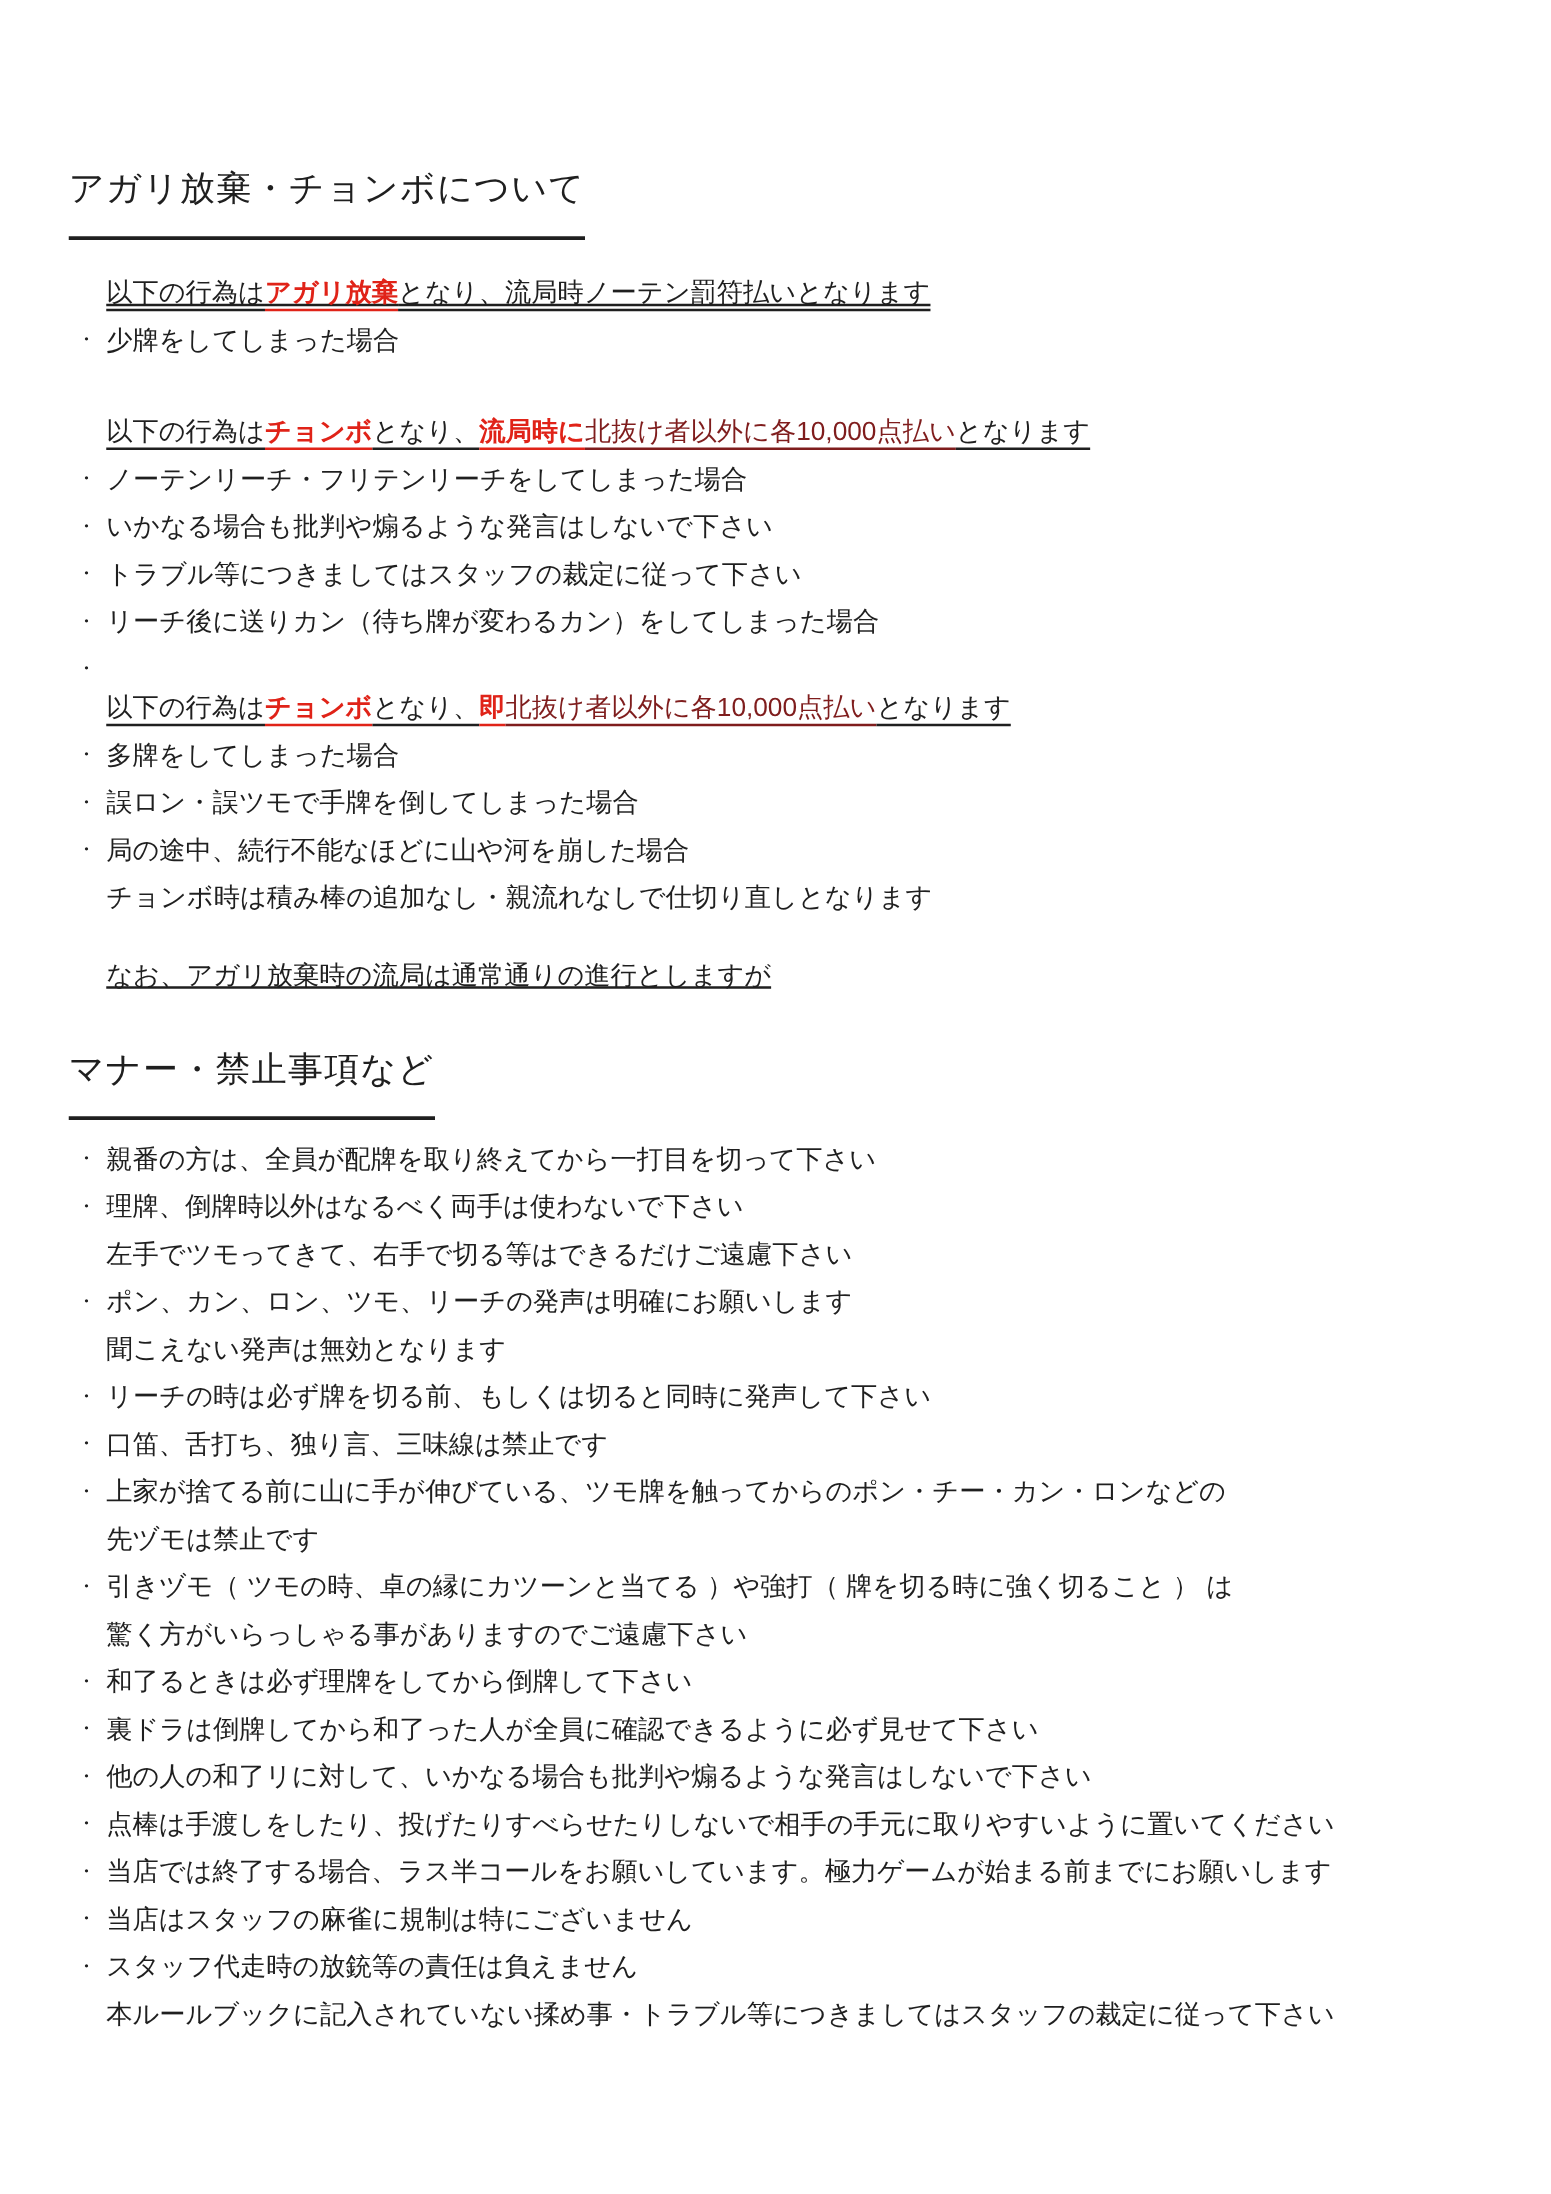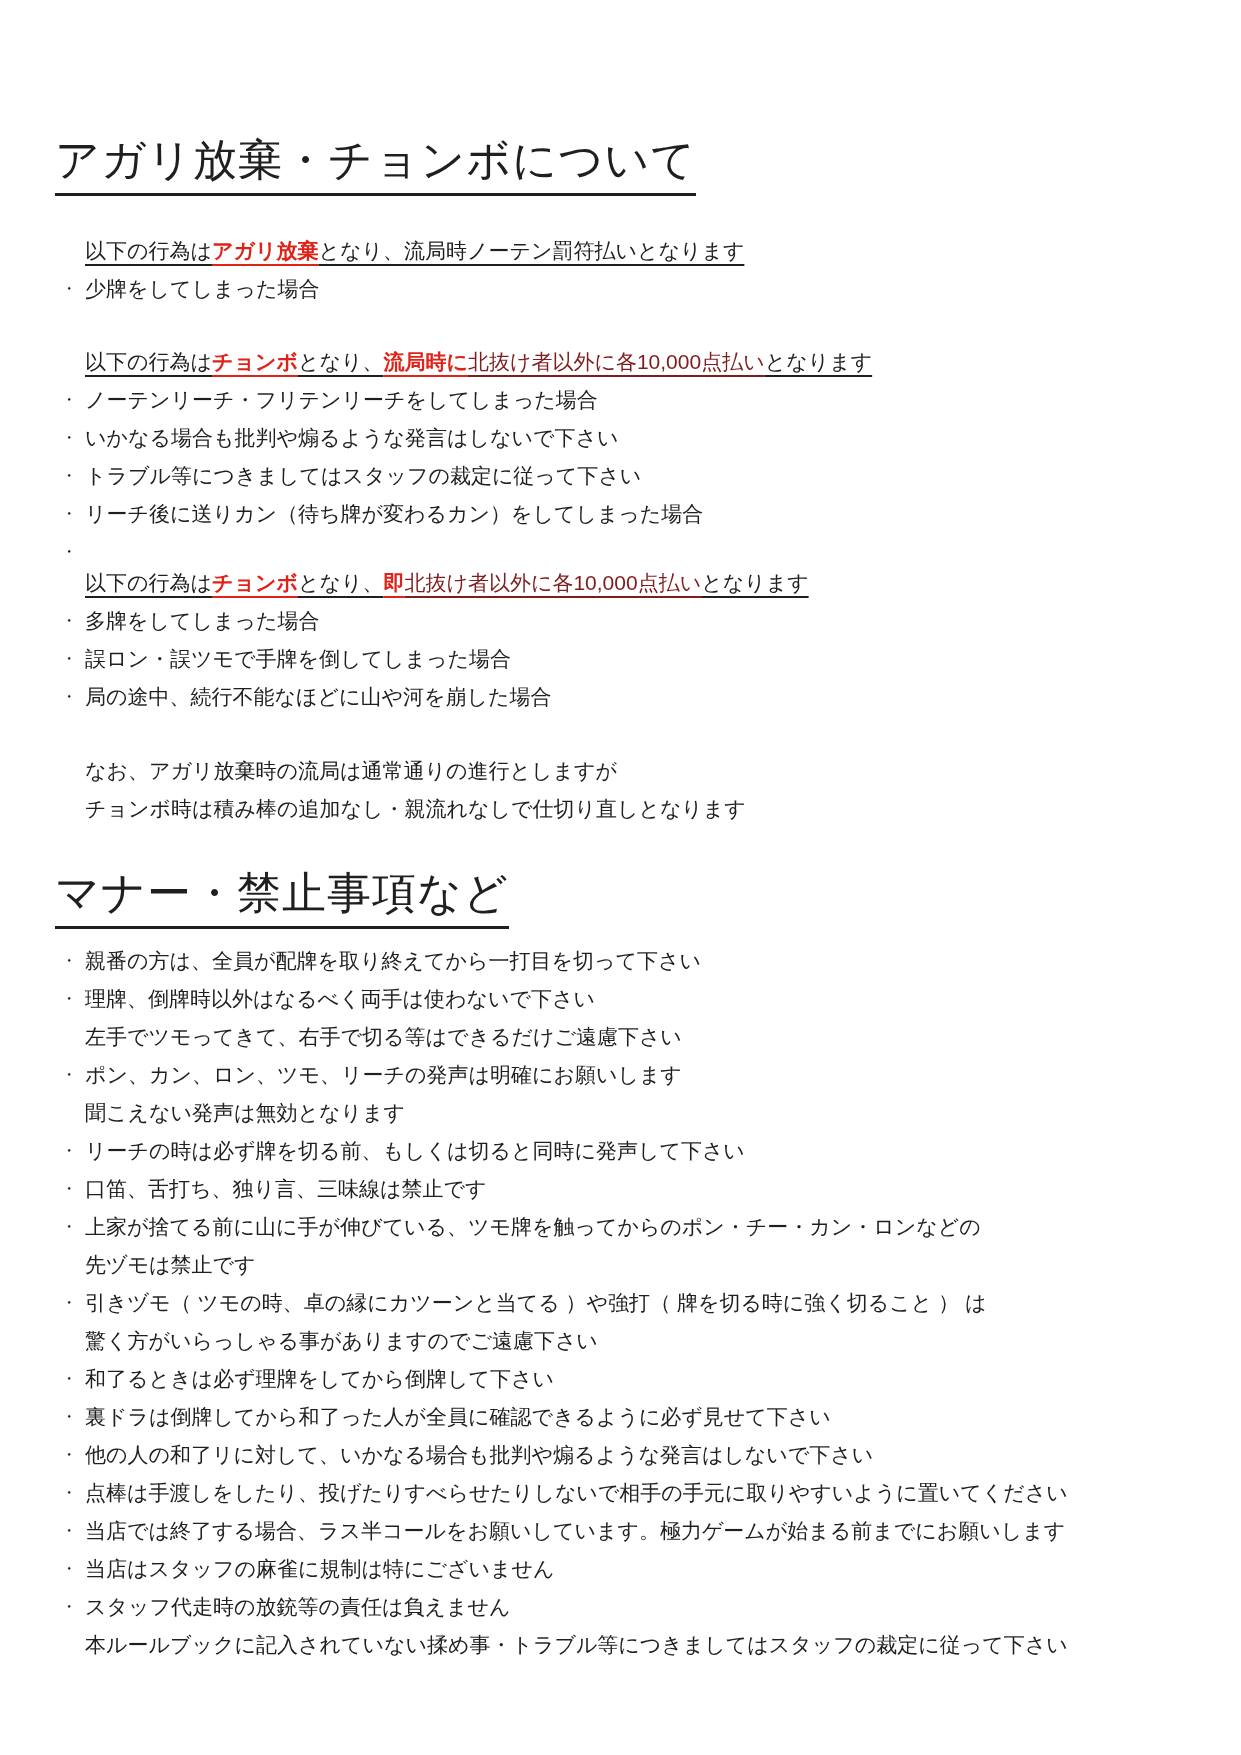--- a/index.html
+++ b/index.html
@@ -6,22 +6,22 @@
   .page{
     width:1241px;height:1755px;background:#ffffff;overflow:hidden;
     font-family:"Liberation Sans","DejaVu Sans",sans-serif;
     color:#1f1f1f;box-sizing:border-box;
   }
   .doc{padding:0 40px 0 55px;box-sizing:border-box;}
 
   
   .h1-wrap{margin:0;}
   .h1-text{
-    display:inline-block;font-size:44px;font-weight:400;line-height:1.2;
-    border-bottom:3px solid #1f1f1f;padding-bottom:6px;letter-spacing:1px;
+    display:inline-block;font-size:28px;font-weight:400;line-height:1.2;
+    border-bottom:3px solid #1f1f1f;padding-bottom:21px;letter-spacing:1px;
   }
   .t1{padding-top:134px;}
   .t2{margin-top:39px;margin-bottom:13px;}
 
   
   .line{
     font-size:21px;line-height:38px;position:relative;
     padding-left:30px;white-space:nowrap;
   }
   .bullet-mark{
@@ -30,21 +30,21 @@
 
   
   .gh .u{
     text-decoration:underline;text-underline-offset:6px;text-decoration-thickness:2px;
   }
   .red{color:#7f1d1d;}
   .rb{color:#e02318;font-weight:700;}
 
   .gap-a{margin-top:35px;}
   .gap-b{margin-top:31px;}
-  .gap-c{margin-top:36px;}
+  .gap-c{margin-top:24px;text-decoration:underline;}
   .gap-d{}
 </style>
 </head>
 <body>
 
 <div class="page">
   <div class="doc">
 
     <div class="h1-wrap t1">
       <span class="h1-text">アガリ放棄・チョンボについて</span>
@@ -90,25 +90,25 @@
     </div>
     <div class="line">
       <span class="bullet-mark">・</span>
       <span>誤ロン・誤ツモで手牌を倒してしまった場合</span>
     </div>
     <div class="line">
       <span class="bullet-mark">・</span>
       <span>局の途中、続行不能なほどに山や河を崩した場合</span>
     </div>
 
+    <div class="line">
+      <span>チョンボ時は積み棒の追加なし・親流れなしで仕切り直しとなります</span>
+    </div>
     <div class="line gap-c">
       <span>なお、アガリ放棄時の流局は通常通りの進行としますが</span>
-    </div>
-    <div class="line">
-      <span>チョンボ時は積み棒の追加なし・親流れなしで仕切り直しとなります</span>
     </div>
 
     <div class="h1-wrap t2">
       <span class="h1-text">マナー・禁止事項など</span>
     </div>
 
     <div class="line">
       <span class="bullet-mark">・</span>
       <span>親番の方は、全員が配牌を取り終えてから一打目を切って下さい</span>
     </div>

